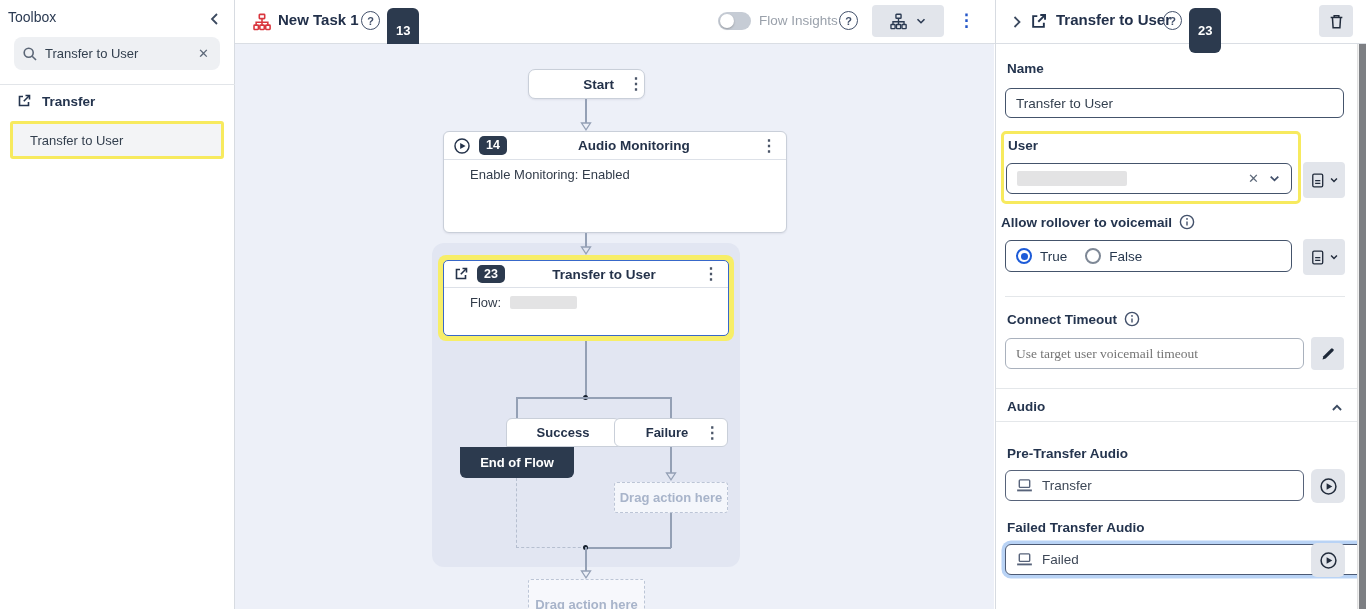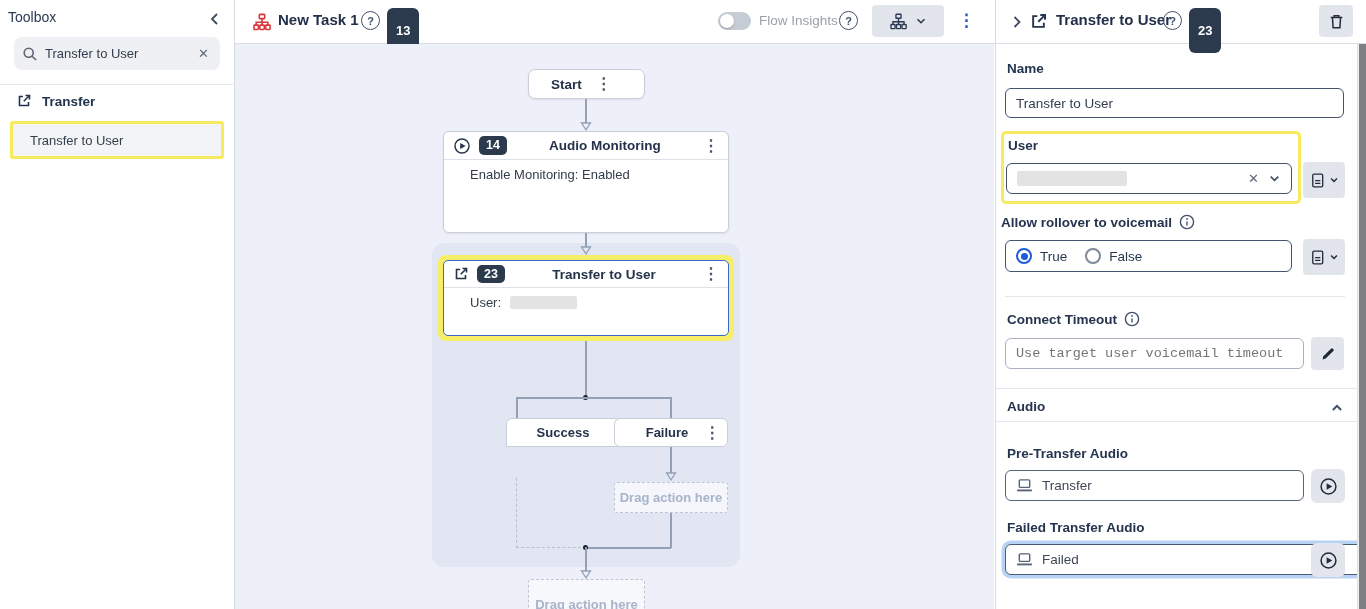--- a/index.html
+++ b/index.html
@@ -38,21 +38,21 @@
   .tb-kebab { left:958px; top:12px; color:#2456c8; font-size:17px; }
 
   
   .canvas { left:235px; top:44px; width:759px; height:565px; background:#edf0f8; overflow:hidden; }
   .group-bg { left:197px; top:199px; width:308px; height:324px; background:#e2e6f2; border-radius:12px; }
   .node { background:#fff; border:1px solid #c9cfd9; border-radius:6px; box-shadow:0 1px 2px rgba(20,30,60,.08); }
   .node-head { display:flex; align-items:center; gap:8px; padding:0 9px; border-bottom:1px solid #dde1e8; height:28px; }
   .node-title { font-size:13.5px; font-weight:bold; color:#24324a; flex:1; white-space:nowrap;text-align:center; }
   .nbadge { background:#2c3a4e; color:#fff; font-size:12.5px; font-weight:bold; border-radius:5px; padding:3px 7px; line-height:1; }
   .node-body { padding:7px 26px; font-size:13px; color:#323c4a; }
-  .start-node { left:293px; top:25px; width:117px; height:30px; display:flex; align-items:center; justify-content:flex-start;border-radius:7px; }
+  .start-node { left:293px; top:25px; width:117px; height:30px; display:flex; align-items:center; justify-content:flex-end;border-radius:7px; }
   .start-node .node-title { text-align:center; flex:none; margin-left:22px; }
   .start-node .kebab { margin-left:14px; }
   .line { background:#94a0b5; }
   .vline { width:1.5px; }
   .hline { height:1.5px; }
   .dashv { border-left:1.5px dashed #b6bfd0; }
   .dashh { border-top:1.5px dashed #b6bfd0; }
   .dot { width:5px; height:5px; background:#16202e; border-radius:50%; }
   .yellow-ring { left:203px; top:211px; width:296px; height:86px; background:#f7ee68; border-radius:8px; padding:5px; }
   .sel-node { width:286px; height:76px; background:#fff; border:1.5px solid #3868c9; border-radius:5px; }
@@ -172,21 +172,21 @@
       <span class="kebab">⋮</span>
     </div>
 
     <div class="abs line vline" style="left:350px;top:55px;height:24px;"></div>
     <div class="abs" style="left:345px;top:78px;">
       <svg width="12" height="9" viewBox="0 0 12 9">
           <path d="M1.5 1h9L6 7.8z" fill="#edf0f8" stroke="#94a0b5" stroke-width="1.3"></path>
         </svg>
     </div>
 
-    <div class="abs node" style="left:208px;top:87px;width:286px;height:102px;">
+    <div class="abs node" style="left:208px;top:87px;width:344px;height:102px;">
       <div class="node-head">
         <span style="color:#24324a;">
           <svg width="18" height="18" viewBox="0 0 20 20" fill="none" stroke="currentColor" stroke-width="1.6">
               <circle cx="10" cy="10" r="7.8"></circle>
               <path d="M8 6.6L14 10l-6 3.4z" fill="currentColor" stroke="none"></path>
             </svg>
         </span>
         <span class="nbadge">14</span>
         <span class="node-title">Audio Monitoring</span>
         <span class="kebab">⋮</span>
@@ -209,34 +209,37 @@
                 <path d="M7 3.5H3.5v9h9V9"></path>
                 <path d="M9.5 2.5h4v4"></path>
                 <path d="M13.2 2.8L7.8 8.2"></path>
               </svg>
           </span>
           <span class="nbadge">23</span>
           <span class="node-title">Transfer to User</span>
           <span class="kebab">⋮</span>
         </div>
         <div class="node-body">
-          <span>User:</span>
+          <span>Flow:</span>
           <span class="redact" style="width:67px;height:13px;vertical-align:-2px;margin-left:5px;"></span>
         </div>
       </div>
     </div>
 
     <div class="abs line vline" style="left:350px;top:297px;height:56px;"></div>
     <div class="abs dot" style="left:348px;top:351px;"></div>
     <div class="abs line hline" style="left:281px;top:353px;width:155px;"></div>
     <div class="abs line vline" style="left:281px;top:353px;height:21px;"></div>
     <div class="abs line vline" style="left:435px;top:353px;height:21px;"></div>
 
     <div class="abs outcome" style="left:225px;top:374px;width:114px;height:29px;border-radius:6px 6px 0 0;margin-left:46px;">
       <span>Success</span>
+    </div>
+    <div class="abs eof" style="left:225px;top:403px;width:114px;height:31px;">
+      <span>End of Flow</span>
     </div>
 
     <div class="abs outcome" style="left:379px;top:374px;width:114px;height:29px;border-radius:6px;">
       <span style="margin-left:24px;">Failure</span>
       <span class="kebab" style="margin-left:16px;">⋮</span>
     </div>
     <div class="abs line vline" style="left:435px;top:403px;height:26px;"></div>
     <div class="abs" style="left:430px;top:428px;">
       <svg width="12" height="9" viewBox="0 0 12 9">
           <path d="M1.5 1h9L6 7.8z" fill="#e2e6f2" stroke="#94a0b5" stroke-width="1.3"></path>
@@ -357,21 +360,21 @@
       <span>Connect Timeout</span>
       <span class="info">
         <svg width="16" height="16" viewBox="0 0 16 16" fill="none" stroke="currentColor" stroke-width="1.4">
             <circle cx="8" cy="8" r="6.6"></circle>
             <circle cx="8" cy="4.9" r="0.9" fill="currentColor" stroke="none"></circle>
             <path d="M8 7.4v4"></path>
           </svg>
       </span>
     </div>
     <div class="abs lightinput" style="left:9px;top:338px;width:299px;height:31px;">
-      <input style="border: none; outline: none; background: transparent; font-family: Liberation Mono, monospace; font-size: 13.5px; color: rgb(112, 121, 135); width: 100%;" type="text" placeholder="Use target user voicemail timeout">
+      <input style="border: none; outline: none; background: transparent; font-family: Liberation Serif, serif; font-size: 13.5px; color: rgb(112, 121, 135); width: 100%;" type="text" placeholder="Use target user voicemail timeout">
     </div>
     <div class="abs graybtn" style="left:315px;top:337px;width:33px;height:33px;">
       <span>
         <svg width="16" height="16" viewBox="0 0 16 16">
             <path d="M2.6 13.4l.8-3.1 7.6-7.6a1.3 1.3 0 0 1 1.8 0l.5.5a1.3 1.3 0 0 1 0 1.8l-7.6 7.6z" fill="#1d2838"></path>
           </svg>
       </span>
     </div>
 
     <div class="abs pdivider" style="left:0;top:388px;width:362px;"></div>

